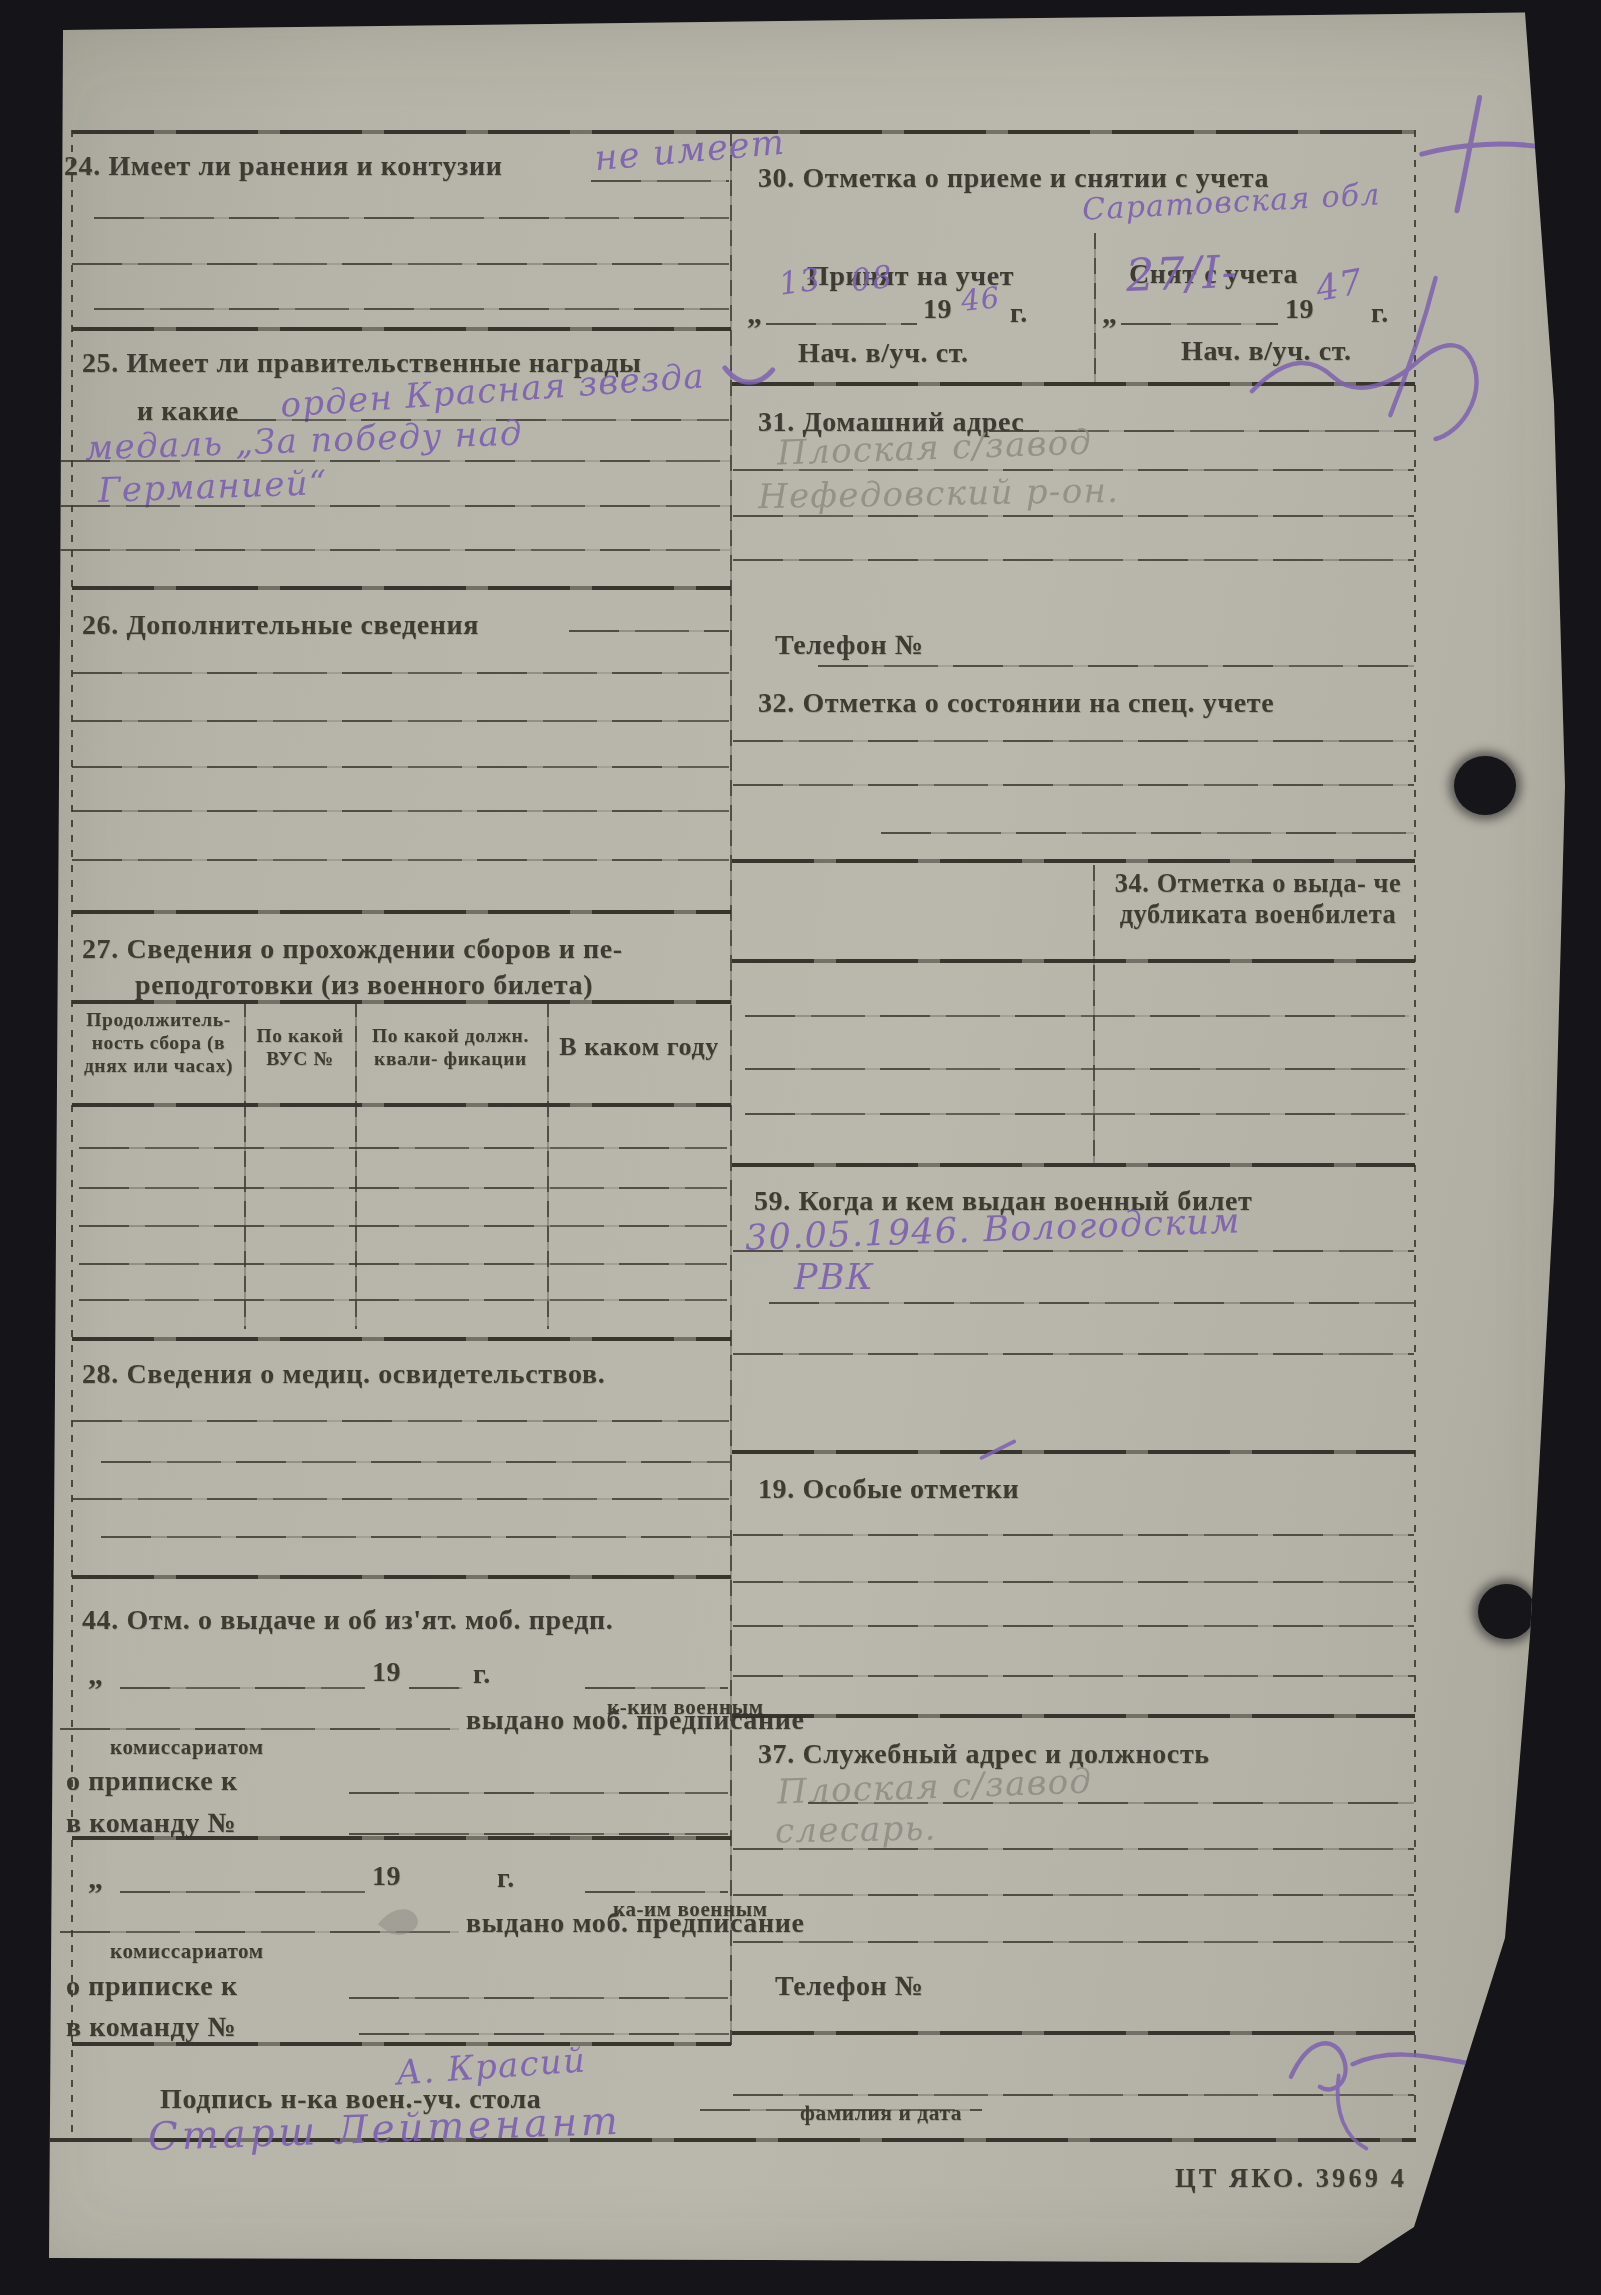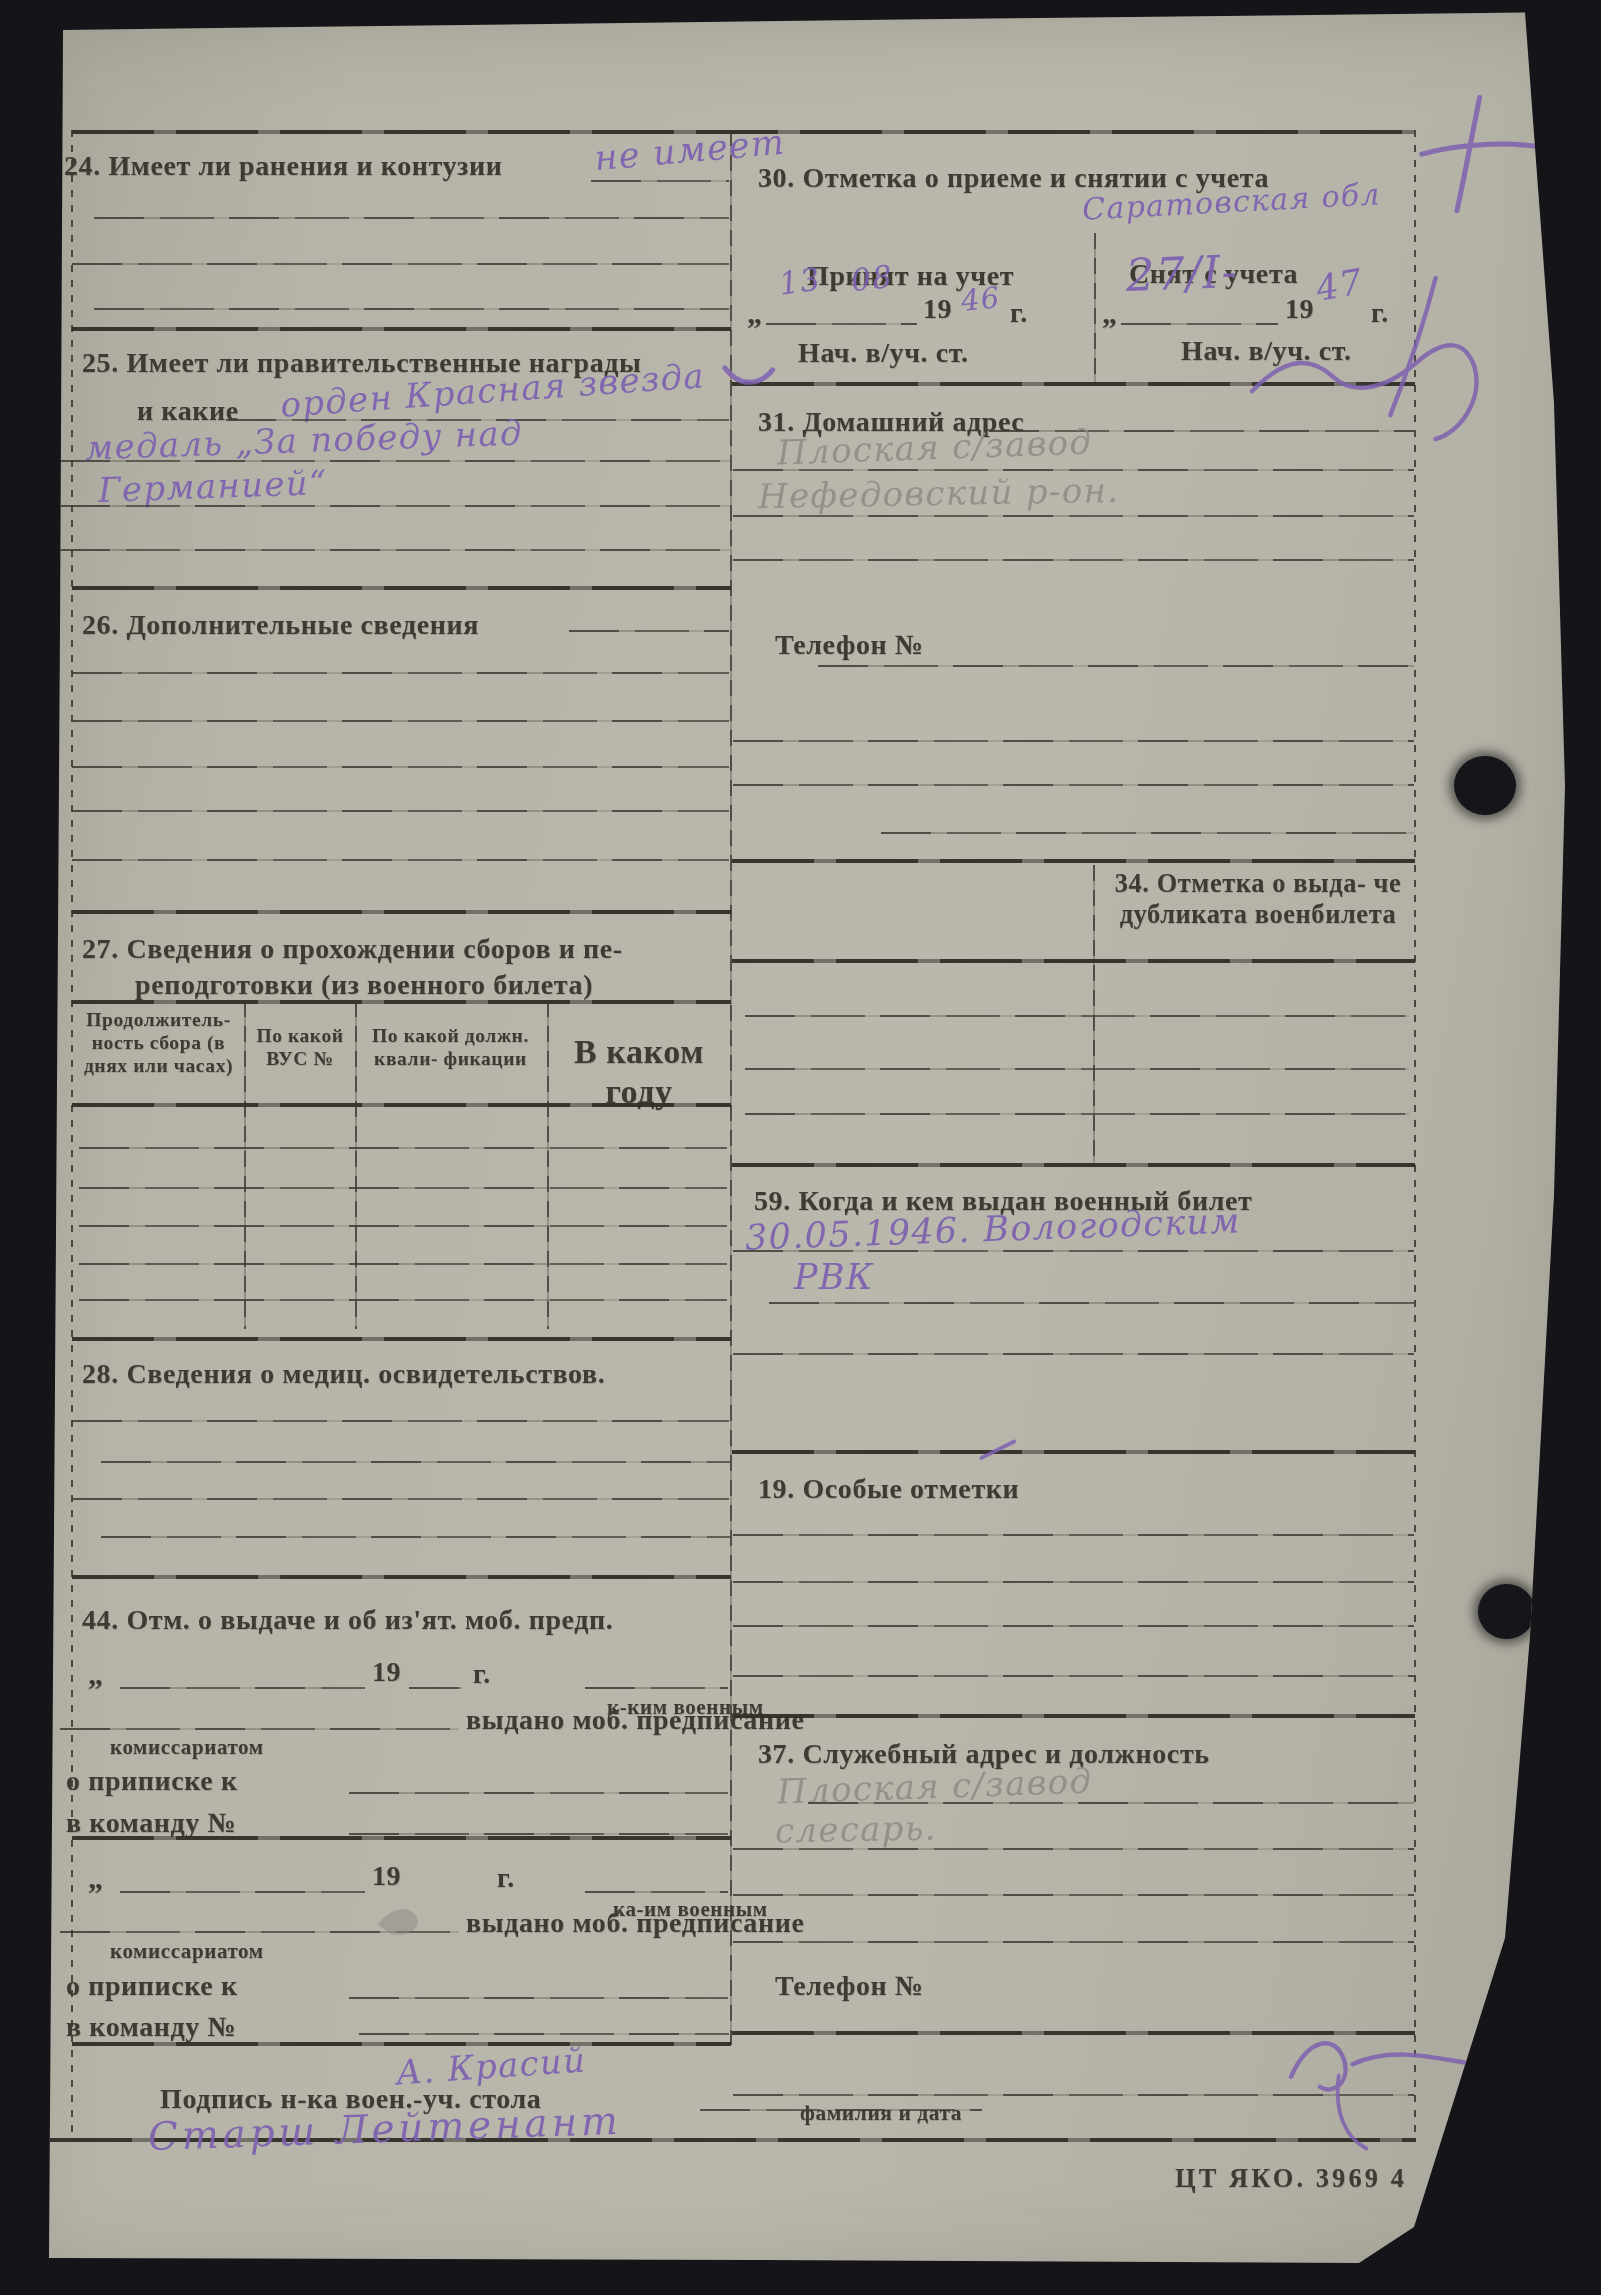--- a/index.html
+++ b/index.html
@@ -69,21 +69,21 @@
   <div class="ln" style="left:72px;top:810px;width:657px"></div>
   <div class="ln" style="left:72px;top:859px;width:657px"></div>
   <div class="bl" style="left:72px;top:910px;width:659px"></div>
 
   <div class="t" style="left:82px;top:933px">27. Сведения о прохождении сборов и пе-</div>
   <div class="t" style="left:135px;top:969px">реподготовки (из военного билета)</div>
   <div class="bl" style="left:72px;top:1000px;width:659px"></div>
   <div class="t tc sm" style="left:75px;top:1008px;width:167px;font-size:19.5px">Продолжитель- ность сбора (в днях или часах)</div>
   <div class="t tc sm" style="left:247px;top:1024px;width:106px;font-size:19.5px">По какой ВУС №</div>
   <div class="t tc sm" style="left:357px;top:1024px;width:187px;font-size:19.5px">По какой должн. квали- фикации</div>
-  <div class="t tc" style="left:549px;top:1032px;width:180px;font-size:34px">В каком году</div>
+  <div class="t tc" style="left:549px;top:1032px;width:180px;font-size:26px">В каком году</div>
   <div class="bl" style="left:72px;top:1103px;width:659px"></div>
   <div class="vl" style="left:244px;top:1001px;height:328px"></div>
   <div class="vl" style="left:355px;top:1001px;height:328px"></div>
   <div class="vl" style="left:547px;top:1001px;height:328px"></div>
   <div class="ln" style="left:79px;top:1147px;width:648px"></div>
   <div class="ln" style="left:79px;top:1187px;width:648px"></div>
   <div class="ln" style="left:79px;top:1225px;width:648px"></div>
   <div class="ln" style="left:79px;top:1263px;width:648px"></div>
   <div class="ln" style="left:79px;top:1299px;width:648px"></div>
   <div class="bl" style="left:72px;top:1337px;width:659px"></div>
@@ -157,20 +157,21 @@
   <div class="t" style="left:758px;top:406px">31. Домашний адрес</div>
   <div class="ln" style="left:989px;top:430px;width:425px"></div>
   <div class="pcl" style="left:777px;top:427px;transform:rotate(-2deg)">Плоская с/завод</div>
   <div class="ln" style="left:733px;top:469px;width:681px"></div>
   <div class="pcl" style="left:758px;top:473px;transform:rotate(-1deg)">Нефедовский р-он.</div>
   <div class="ln" style="left:733px;top:515px;width:681px"></div>
   <div class="ln" style="left:733px;top:559px;width:681px"></div>
   <div class="t" style="left:775px;top:629px">Телефон №</div>
   <div class="ln" style="left:818px;top:665px;width:596px"></div>
 
+  <div class="t" style="left:758px;top:687px">32. Отметка о состоянии на спец. учете</div>
   <div class="ln" style="left:733px;top:740px;width:681px"></div>
   <div class="ln" style="left:733px;top:784px;width:681px"></div>
   <div class="ln" style="left:881px;top:832px;width:533px"></div>
   <div class="bl" style="left:732px;top:859px;width:683px"></div>
 
   <div class="t tc" style="left:1110px;top:868px;width:296px;font-size:26.4px">34. Отметка о выда- че дубликата военбилета</div>
   <div class="vl" style="left:1093px;top:865px;height:298px"></div>
   <div class="bl" style="left:732px;top:959px;width:683px"></div>
   <div class="ln" style="left:745px;top:1015px;width:664px"></div>
   <div class="ln" style="left:745px;top:1068px;width:664px"></div>

